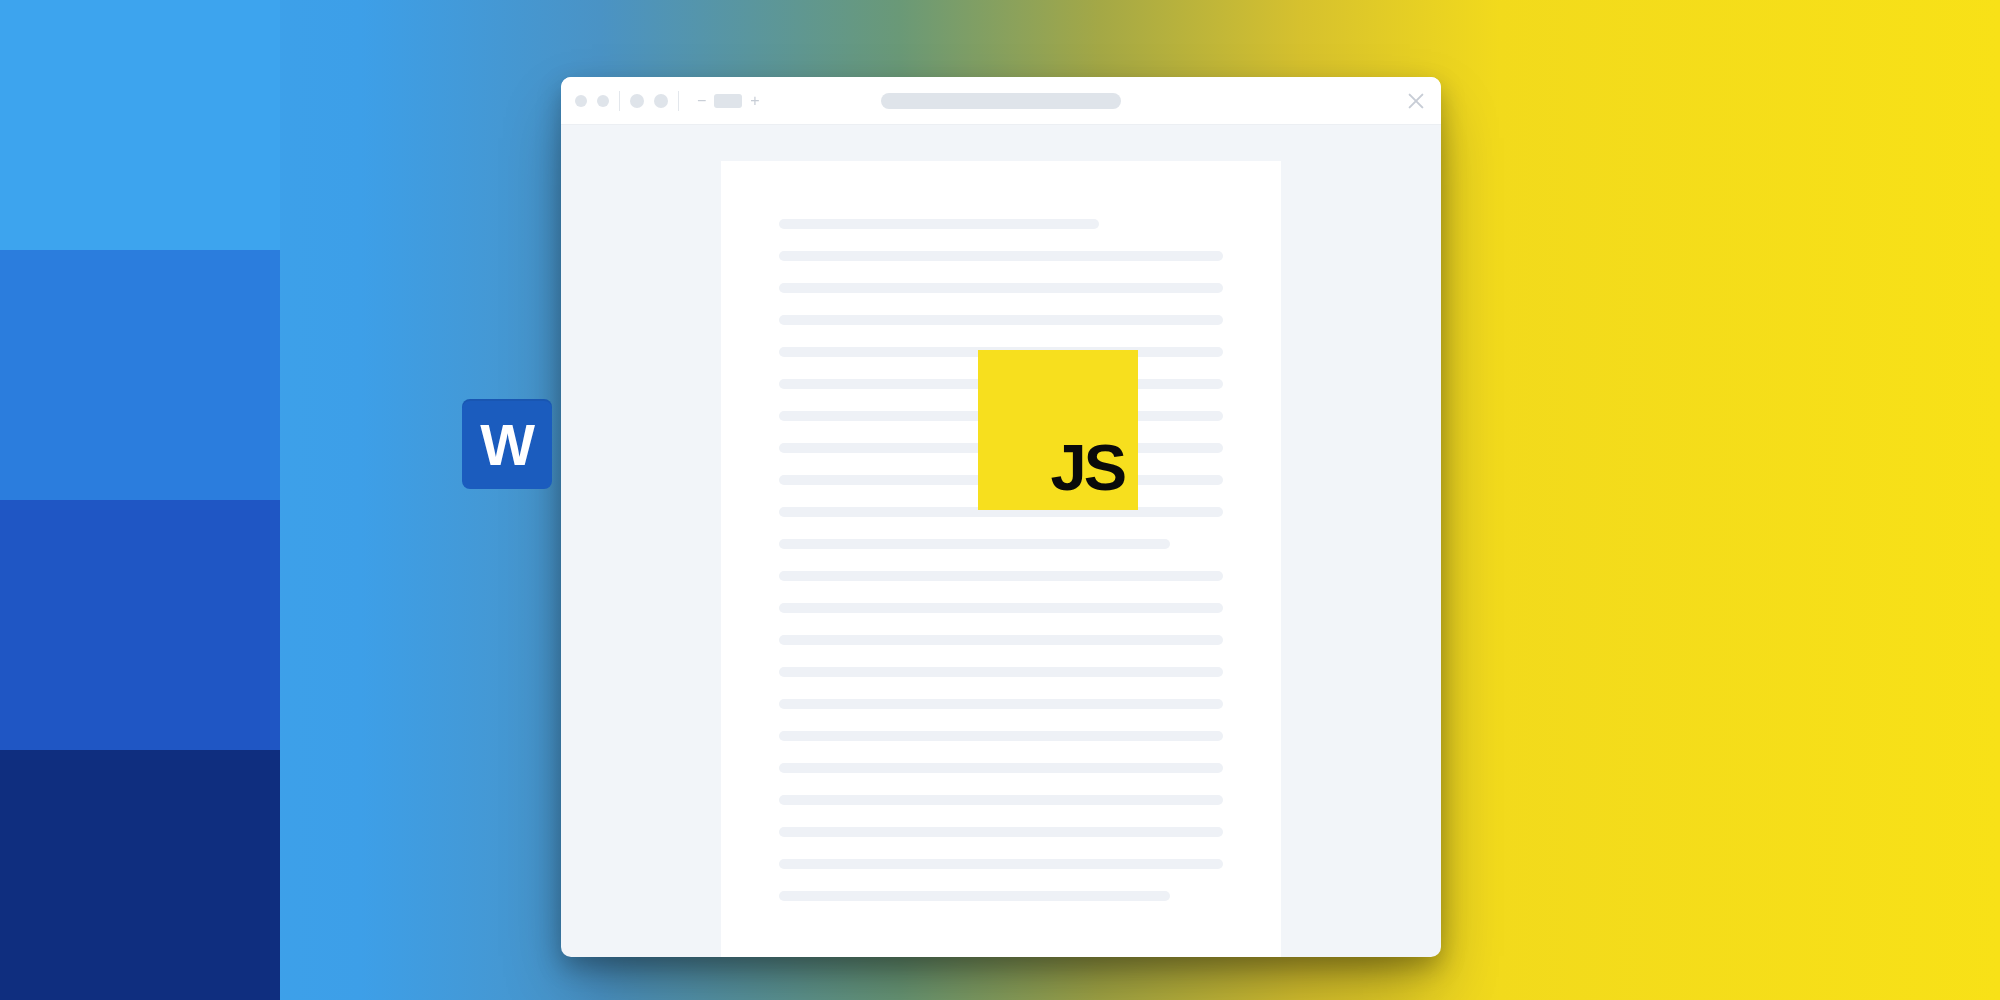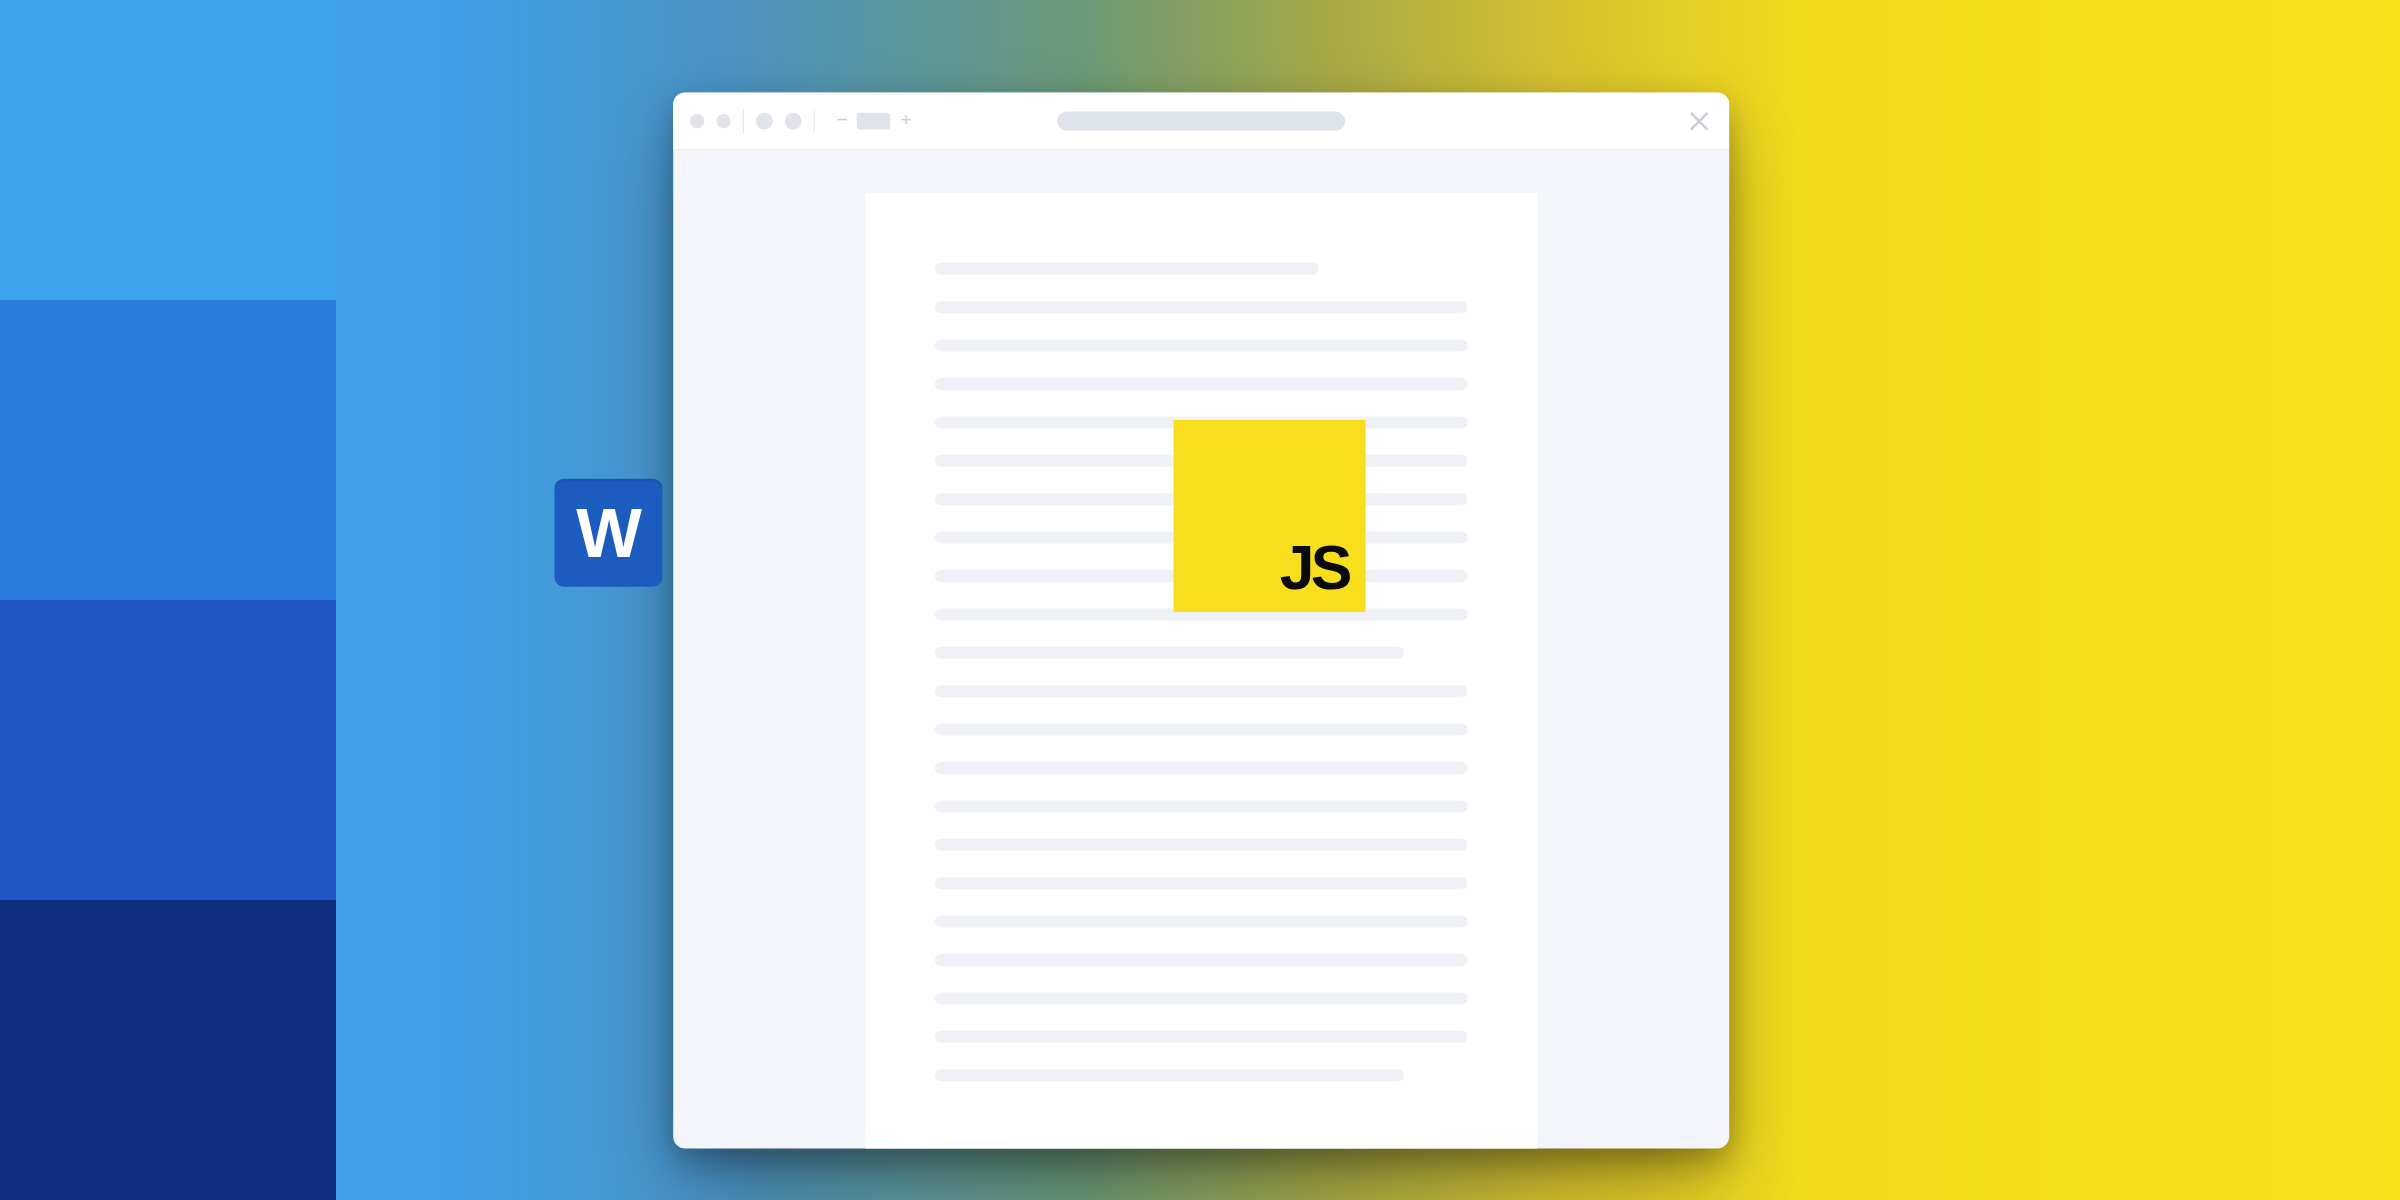--- a/index.html
+++ b/index.html
@@ -137,21 +137,21 @@
     left: 978px;
     top: 350px;
     width: 160px; height: 160px;
     background: #f7df1e;
     display: flex; align-items: flex-end; justify-content: flex-end;
     padding: 10px 14px;
   }
   .js-logo span {
     color: #0a0a0a;
     font-weight: 900;
-    font-size: 52px;
+    font-size: 65px;
     font-family: "Helvetica Neue", Arial, sans-serif;
     letter-spacing: -3px;
     line-height: 1;
   }
 </style>
 </head>
 <body>
 
 <div class="bg-gradient"></div>
 

